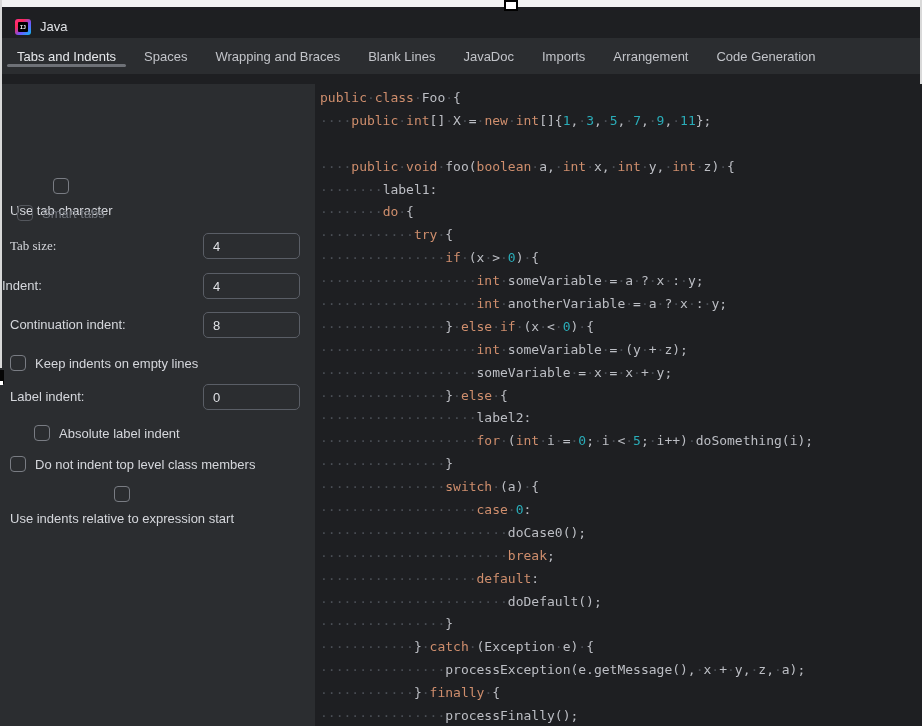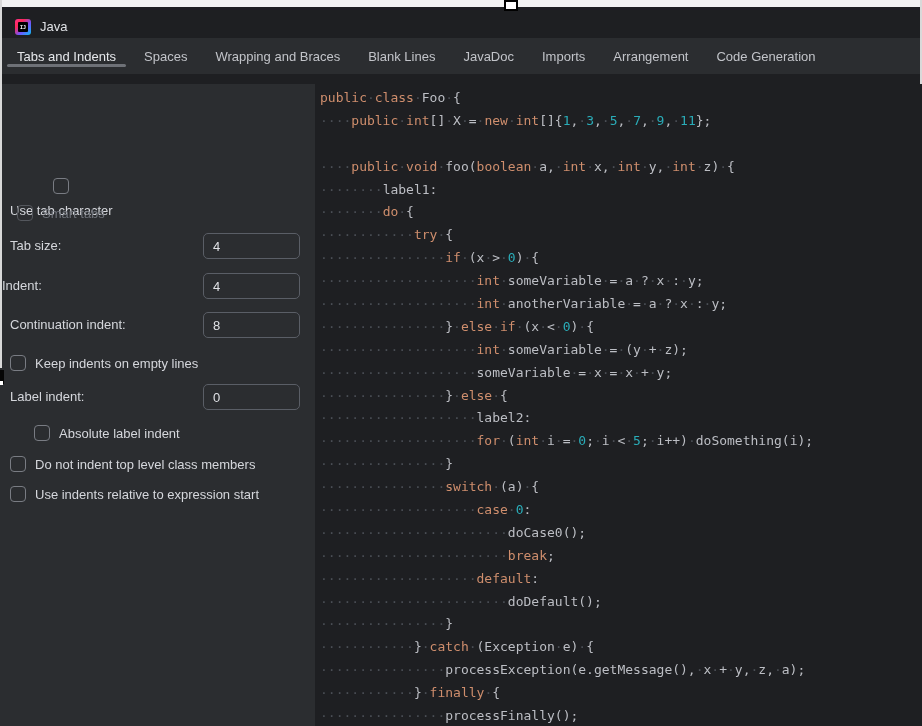--- a/index.html
+++ b/index.html
@@ -113,21 +113,21 @@
       <div class="cb-row" style="left:10px;top:94px;flex-direction:column;">
         <span class="checkbox"></span>
         <span class="cb-label">Use tab character</span>
       </div>
 
       <div class="cb-row" style="left:17px;top:121px;">
         <span class="checkbox disabled"></span>
         <span class="cb-label disabled">Smart tabs</span>
       </div>
 
-      <span class="field-label" style="left:10px;top:154px;">Tab size:</span>
+      <span class="field-label" style="left:10px;top:154px;font-family:Liberation Serif, serif;">Tab size:</span>
       <input class="field-input" style="left: 203px; top: 149px;" value="4">
 
       <span class="field-label" style="left:2px;top:194px;">Indent:</span>
       <input class="field-input" style="left: 203px; top: 189px;" value="4">
 
       <span class="field-label" style="left:10px;top:233px;">Continuation indent:</span>
       <input class="field-input" style="left: 203px; top: 228px;" value="8">
 
       <div class="cb-row" style="left:10px;top:271px;">
         <span class="checkbox"></span>
@@ -140,21 +140,21 @@
       <div class="cb-row" style="left:34px;top:341px;">
         <span class="checkbox"></span>
         <span class="cb-label">Absolute label indent</span>
       </div>
 
       <div class="cb-row" style="left:10px;top:372px;">
         <span class="checkbox"></span>
         <span class="cb-label">Do not indent top level class members</span>
       </div>
 
-      <div class="cb-row" style="left:10px;top:402px;">
+      <div class="cb-row" style="left:10px;top:402px;flex-direction:column;">
         <span class="checkbox"></span>
         <span class="cb-label">Use indents relative to expression start</span>
       </div>
 
     </div>
 
     <div class="editor">
         <div class="code-line"><span class="k">public</span><span class="ws">·</span><span class="k">class</span><span class="ws">·</span><span class="p">Foo</span><span class="ws">·</span><span class="p">{</span></div>
         <div class="code-line"><span class="ws">····</span><span class="k">public</span><span class="ws">·</span><span class="k">int</span><span class="p">[]</span><span class="ws">·</span><span class="p">X</span><span class="ws">·</span><span class="p">=</span><span class="ws">·</span><span class="k">new</span><span class="ws">·</span><span class="k">int</span><span class="p">[]{</span><span class="n">1</span><span class="p">,</span><span class="ws">·</span><span class="n">3</span><span class="p">,</span><span class="ws">·</span><span class="n">5</span><span class="p">,</span><span class="ws">·</span><span class="n">7</span><span class="p">,</span><span class="ws">·</span><span class="n">9</span><span class="p">,</span><span class="ws">·</span><span class="n">11</span><span class="p">};</span></div>
         <div class="code-line">&nbsp;</div>

